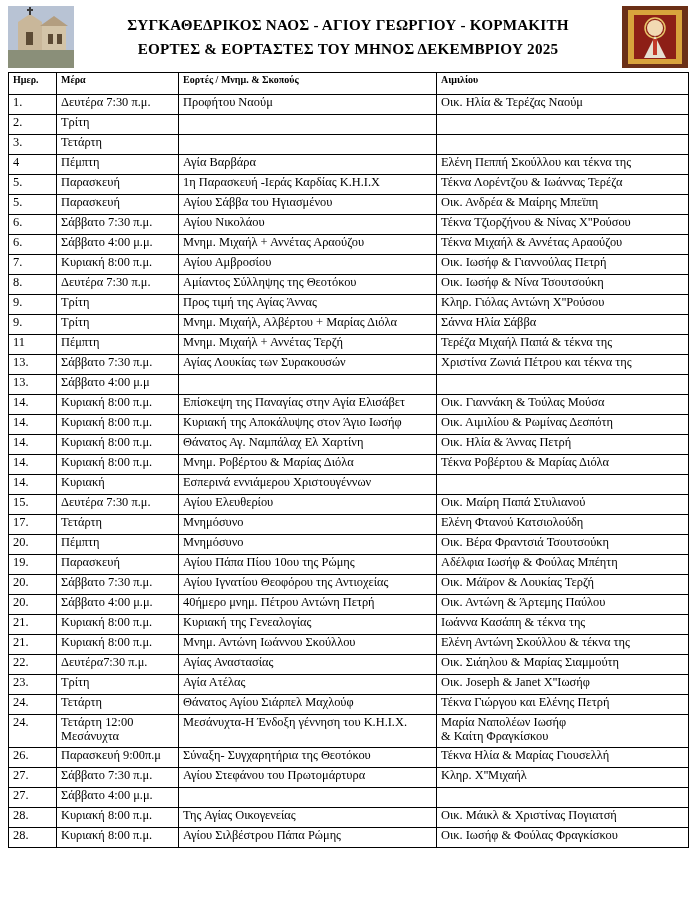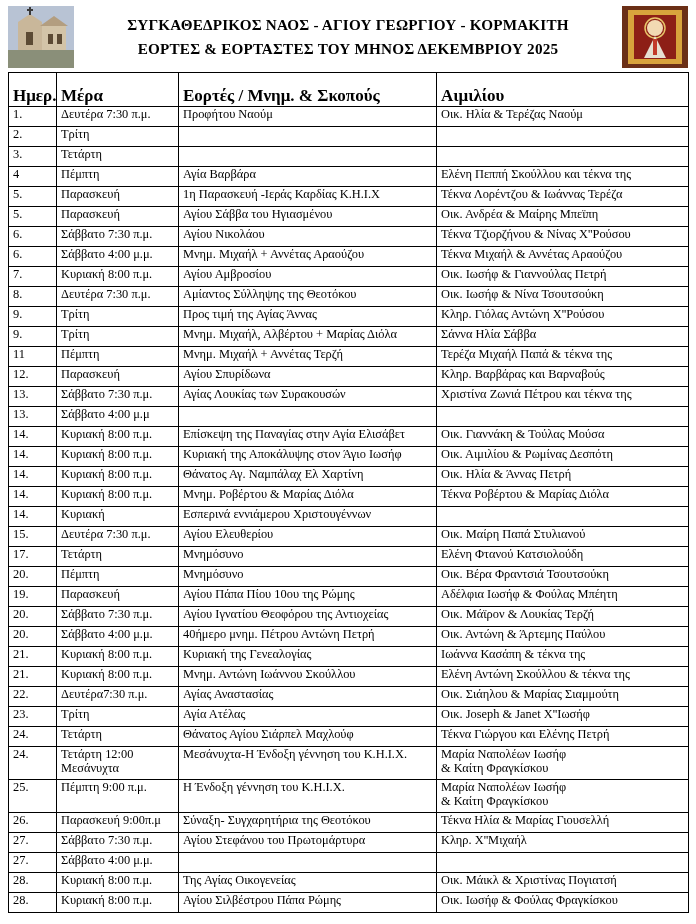--- a/index.html
+++ b/index.html
@@ -63,24 +63,24 @@
     border: 1px solid #000000;
     font-size: 12.4px;
     line-height: 1.12;
     padding: 1px 3px 1px 4px;
     vertical-align: top;
     height: 17px;
     overflow: hidden;
   }
   table.schedule th {
     font-weight: bold;
-    font-size: 17px;
+    font-size: 10px;
     text-align: left;
     height: 19px;
-    padding-top: 13px;
+    padding-top: 1px;
   }
   col.c-num   { width: 48px; }
   col.c-day   { width: 122px; }
   col.c-feast { width: 258px; }
   col.c-celeb { width: 252px; }
 
   td.num  { padding-left: 5px; }
   td.two-line { white-space: pre-line; line-height: 1.14; margin-top: 30px; }
   .tall { height: 33px; }
 </style>
@@ -213,26 +213,20 @@
           <td>Μνημ. Μιχαήλ, Αλβέρτου + Μαρίας Διόλα</td>
           <td>Σάννα Ηλία Σάββα</td>
         </tr>
         <tr>
           <td class="num">11</td>
           <td>Πέμπτη</td>
           <td>Μνημ. Μιχαήλ + Αννέτας Τερζή</td>
           <td>Τερέζα Μιχαήλ Παπά &amp; τέκνα της</td>
         </tr>
         <tr>
-          <td class="num">12.</td>
-          <td>Παρασκευή</td>
-          <td>Αγίου Σπυρίδωνα</td>
-          <td>Κληρ. Βαρβάρας και Βαρναβούς</td>
-        </tr>
-        <tr>
           <td class="num">13.</td>
           <td>Σάββατο 7:30 π.μ.</td>
           <td>Αγίας Λουκίας των Συρακουσών</td>
           <td>Χριστίνα Ζωνιά Πέτρου και τέκνα της</td>
         </tr>
         <tr>
           <td class="num">13.</td>
           <td>Σάββατο 4:00 μ.μ</td>
           <td></td>
           <td></td>
@@ -334,27 +328,20 @@
           <td>Τέκνα Γιώργου και Ελένης Πετρή</td>
         </tr>
         <tr class="tall">
           <td class="num">24.</td>
           <td class="two-line">Τετάρτη 12:00
 Μεσάνυχτα</td>
           <td>Μεσάνυχτα-Η Ένδοξη γέννηση του Κ.Η.Ι.Χ.</td>
           <td class="two-line">Μαρία Ναπολέων Ιωσήφ
 &amp; Καίτη Φραγκίσκου</td>
         </tr>
-        <tr class="tall">
-          <td class="num">25.</td>
-          <td>Πέμπτη 9:00 π.μ.</td>
-          <td> Η Ένδοξη γέννηση του Κ.Η.Ι.Χ.</td>
-          <td class="two-line">Μαρία Ναπολέων Ιωσήφ
-&amp; Καίτη Φραγκίσκου</td>
-        </tr>
         <tr>
           <td class="num">26.</td>
           <td>Παρασκευή 9:00π.μ</td>
           <td>Σύναξη- Συγχαρητήρια της Θεοτόκου</td>
           <td>Τέκνα Ηλία &amp; Μαρίας Γιουσελλή</td>
         </tr>
         <tr>
           <td class="num">27.</td>
           <td>Σάββατο 7:30 π.μ.</td>
           <td>Αγίου Στεφάνου του Πρωτομάρτυρα</td>

